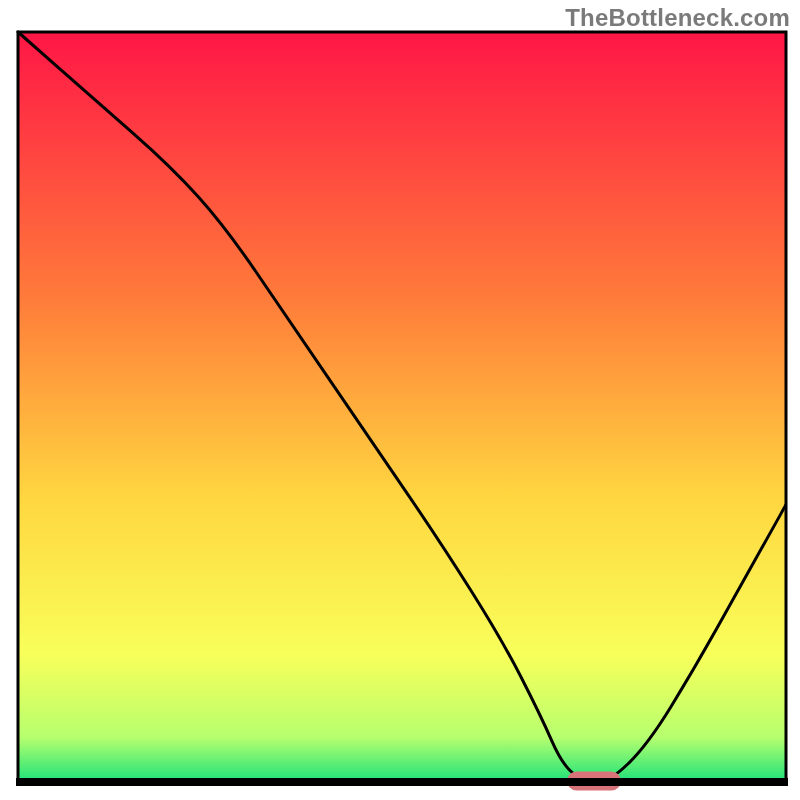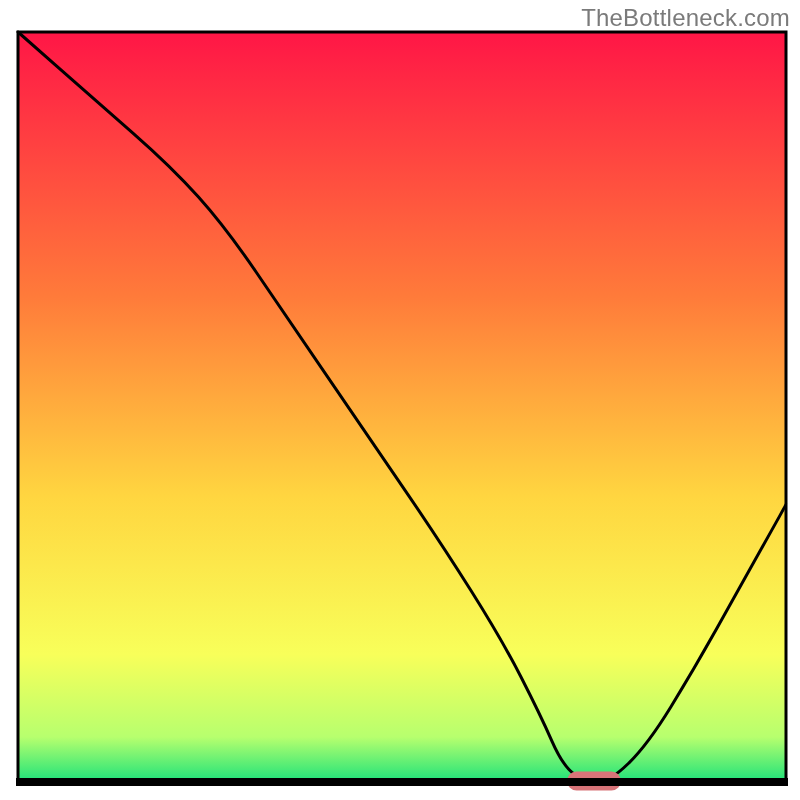--- a/index.html
+++ b/index.html
@@ -13,21 +13,21 @@
   .stage {
     position: relative;
     width: 800px;
     height: 800px;
   }
   .watermark {
     position: absolute;
     top: 4px;
     right: 10px;
     font-size: 24px;
-    font-weight: 400;
+    font-weight: 700;
     color: #7a7a7a;
     letter-spacing: 0.2px;
     user-select: none;
   }
   svg.chart {
     position: absolute;
     left: 0;
     top: 0;
   }
 </style>

